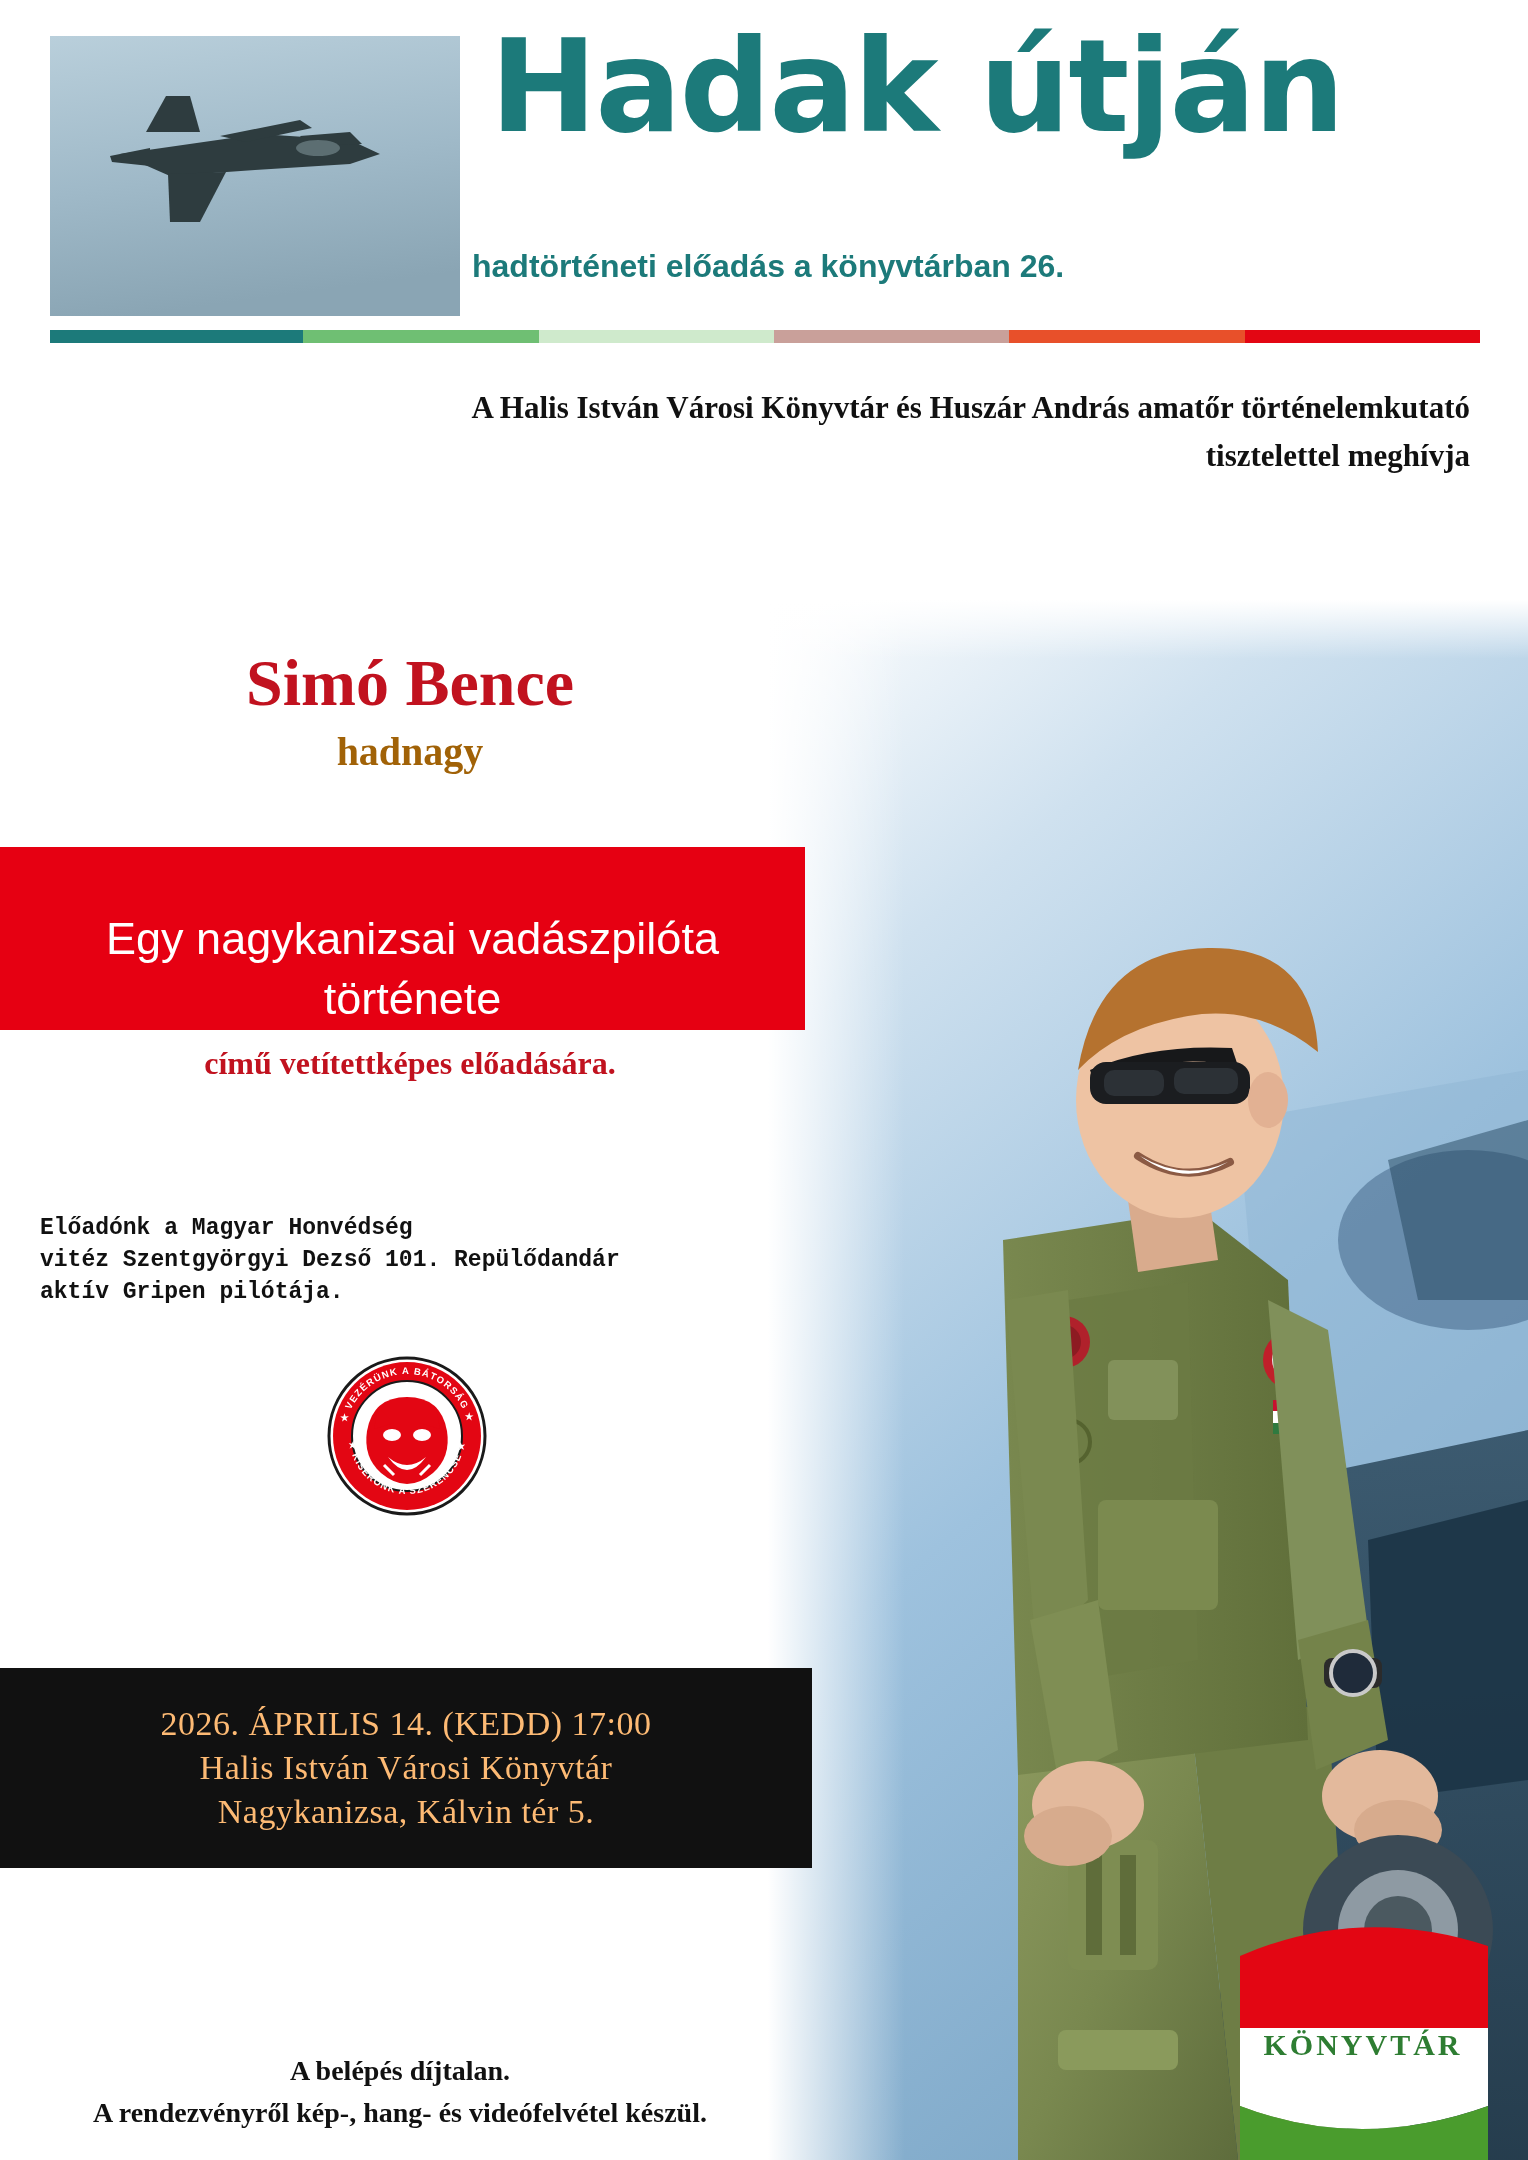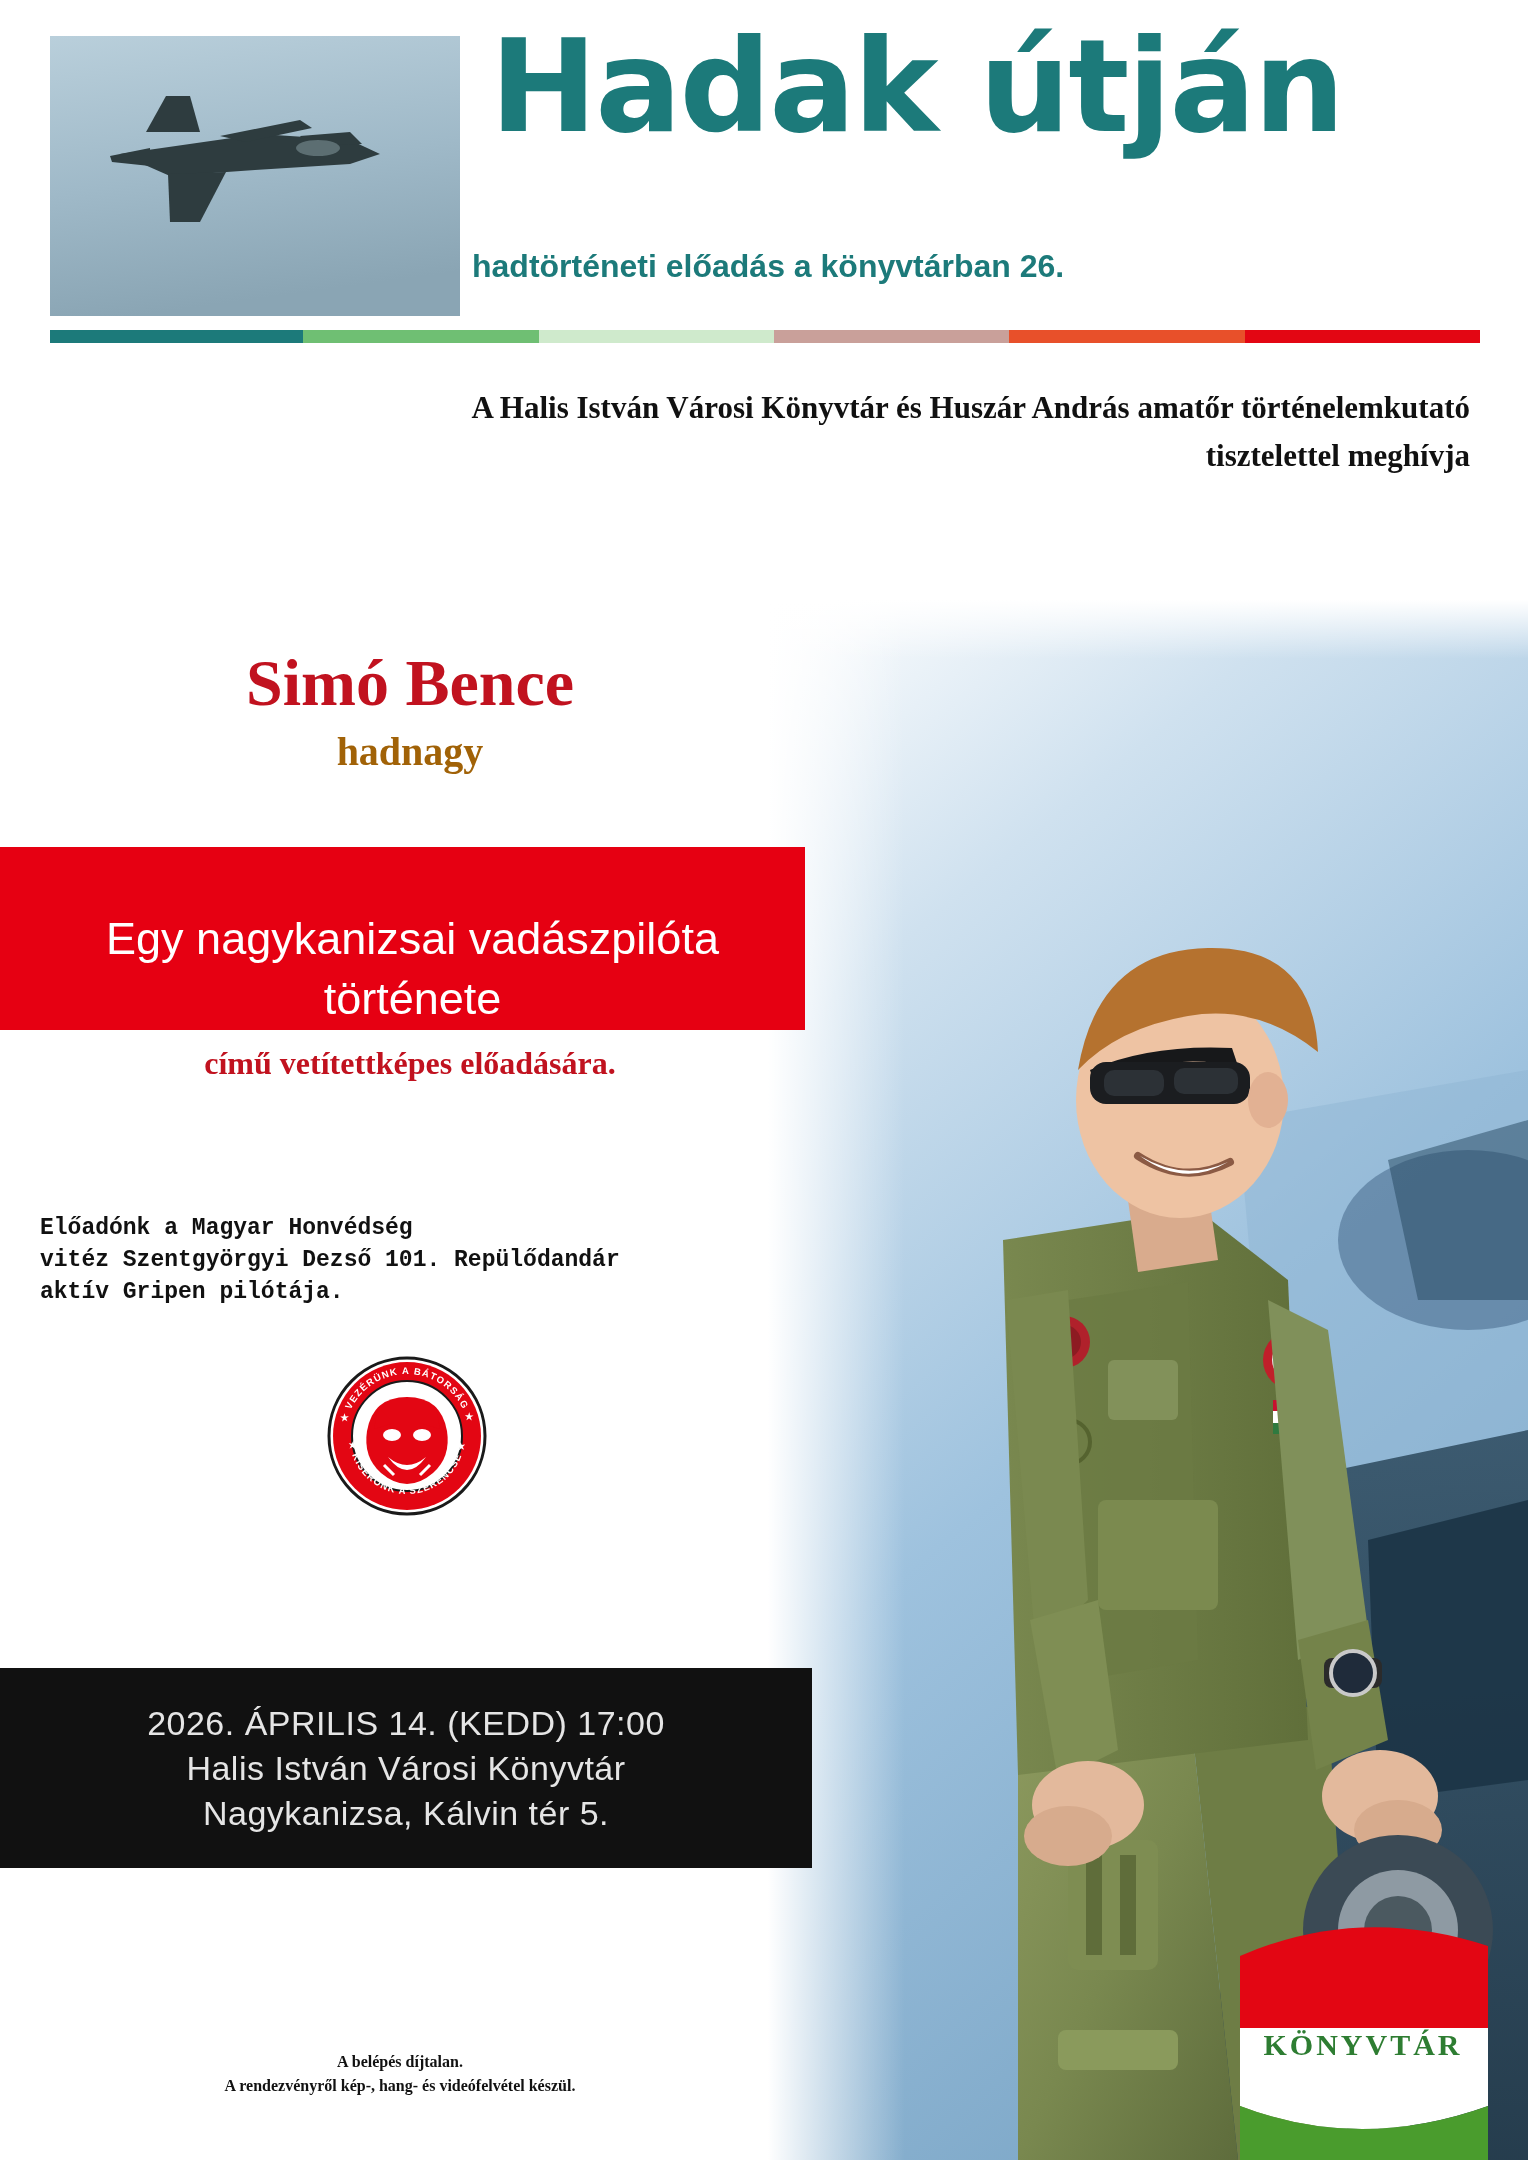--- a/index.html
+++ b/index.html
@@ -172,37 +172,37 @@
     width: 812px;
     height: 200px;
     background: #111111;
     display: flex;
     flex-direction: column;
     align-items: center;
     justify-content: center;
     gap: 6px;
   }
   .black-box div {
-    color: #e5e5e5;
-    font-family: Liberation Sans, sans-serif;
+    color: #fdba74;
+    font-family: Liberation Serif, serif;
     font-size: 34px;
     letter-spacing: 0.5px;
     text-align: right;
   }
 
   
   .footnote {
     position: absolute;
     left: 30px;
     top: 2050px;
     width: 740px;
     text-align: center;
     font-family: "Liberation Serif", serif;
     font-weight: bold;
-    font-size: 16px;
+    font-size: 28px;
     line-height: 1.5;
     color: #111;
   }
 
   
   .pilot-photo {
     position: absolute;
     right: 0;
     top: 600px;
     width: 760px;

